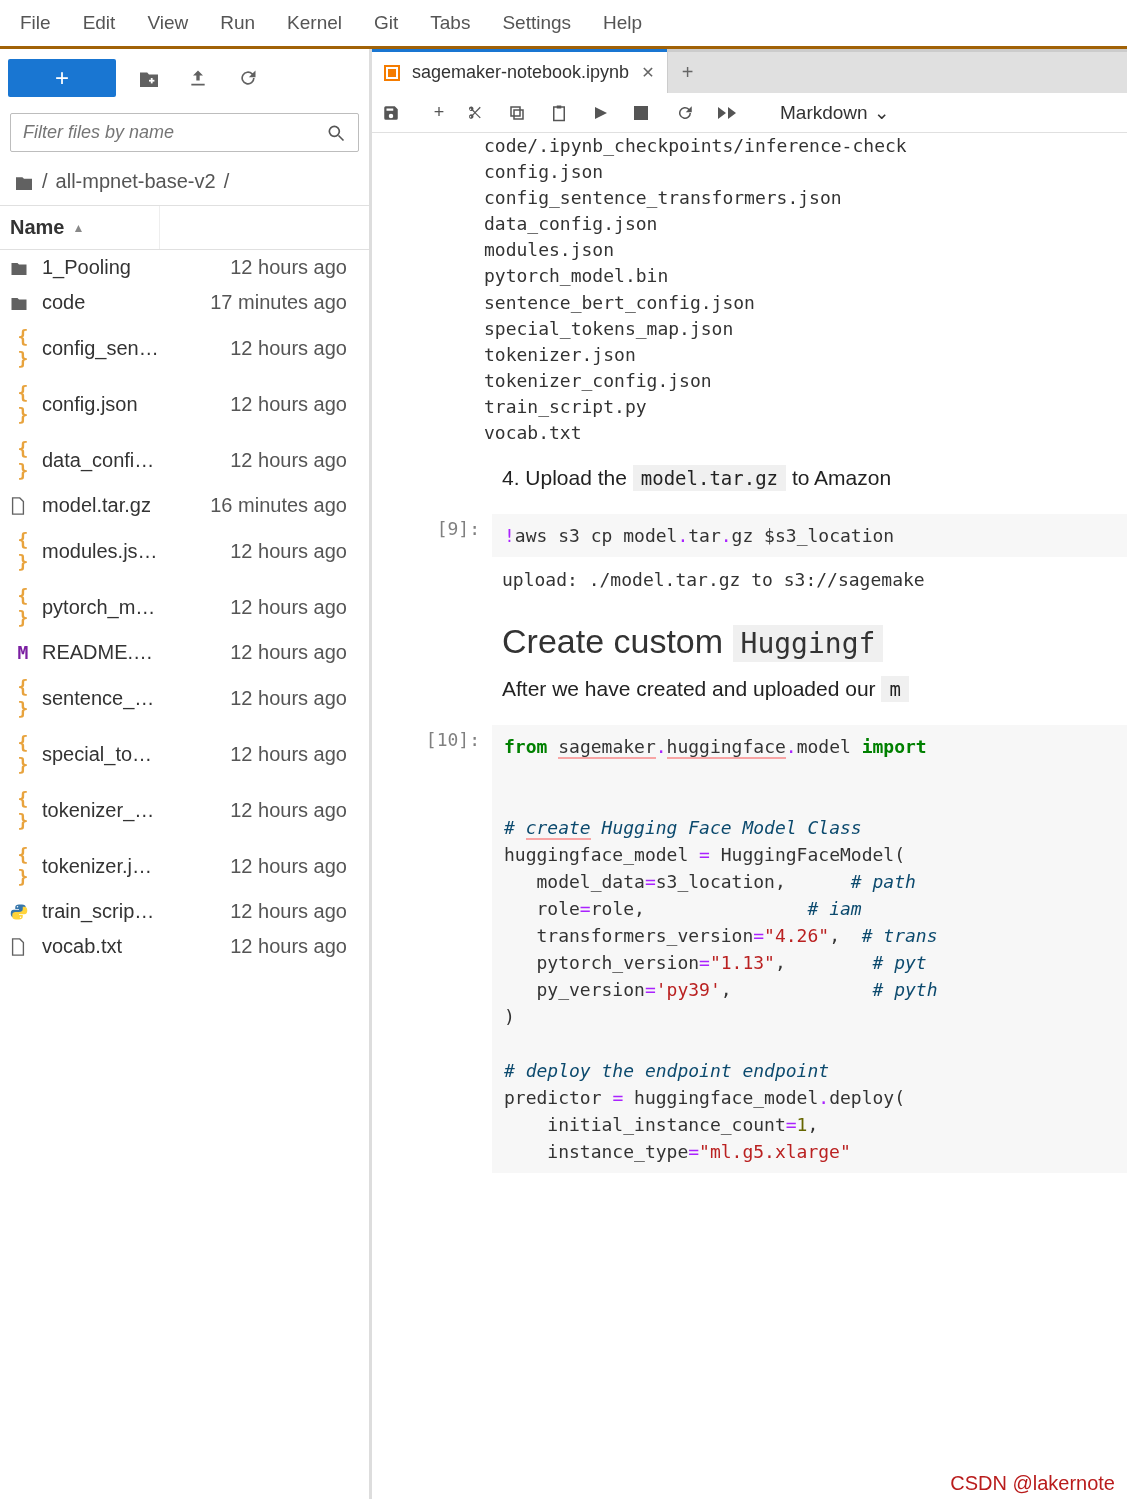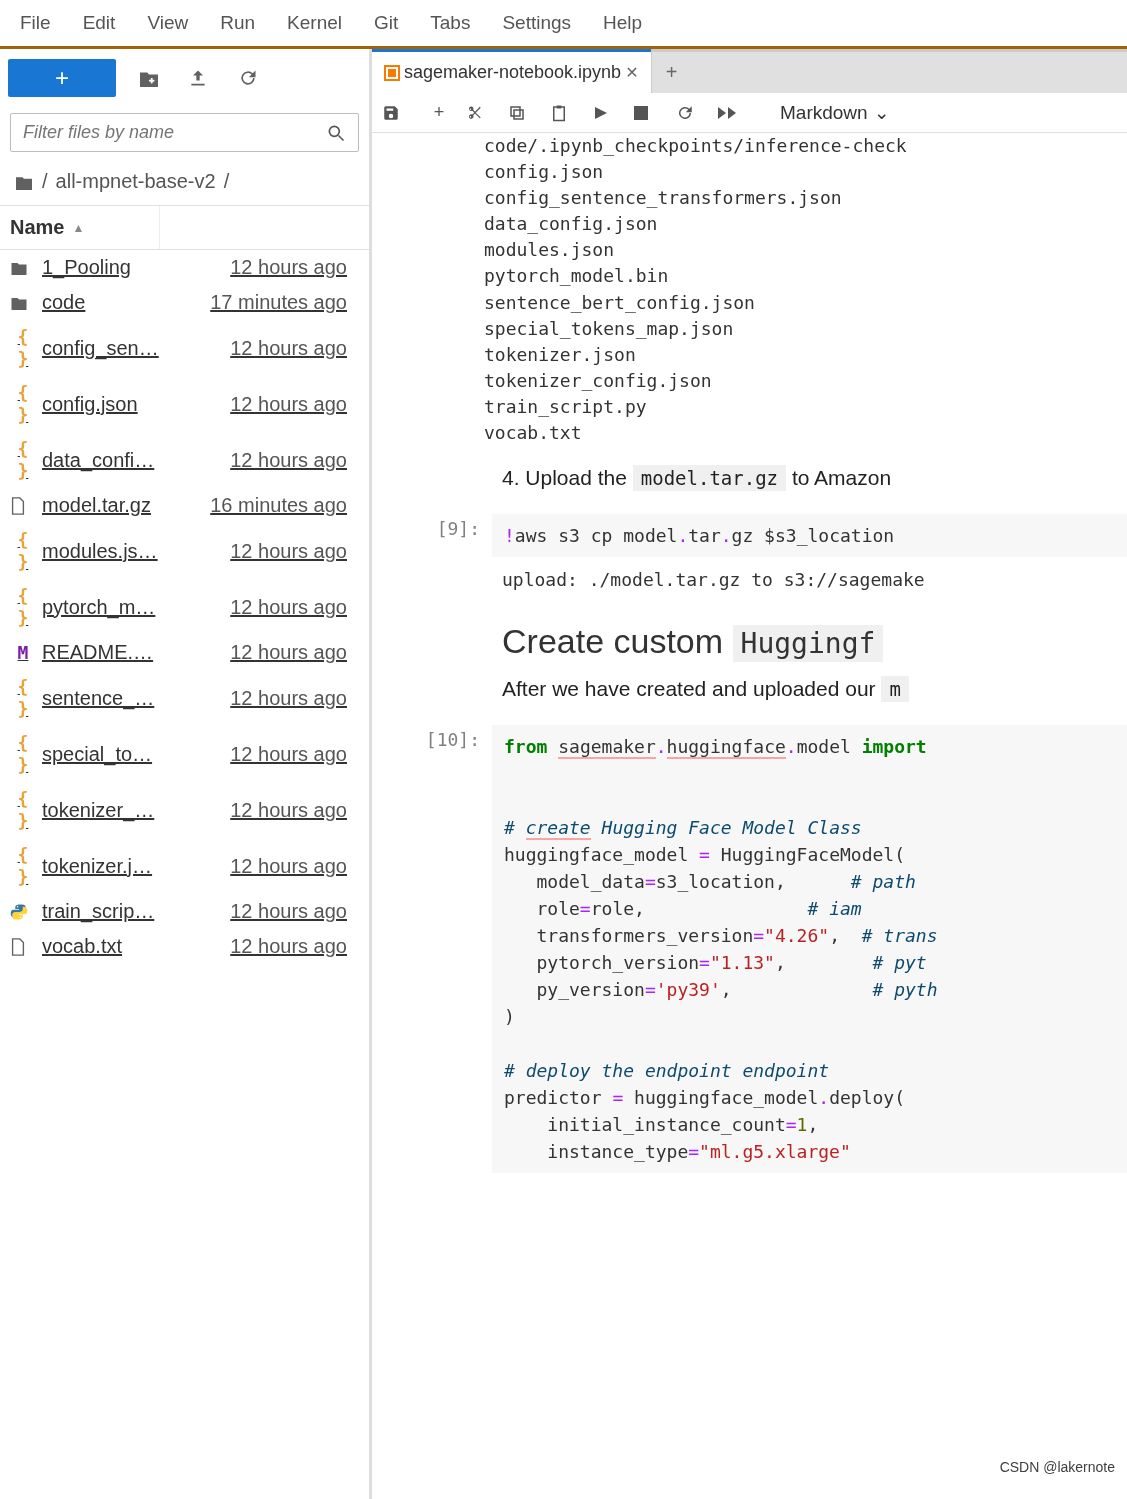--- a/index.html
+++ b/index.html
@@ -26,31 +26,31 @@
 .breadcrumb .folder-ico { font-size: 20px; }
 .breadcrumb .crumb { cursor: pointer; }
 
 .file-header { display: flex; border-top: 1px solid #e0e0e0; border-bottom: 1px solid #e0e0e0; font-size: 20px; }
 .file-header .col { padding: 10px 10px; }
 .file-header .name-col { font-weight: 700; flex: 0 0 160px; border-right: 1px solid #eee; display:flex; align-items:center; gap:8px; }
 .file-header .sort-arrow { font-size: 12px; color: #888; }
 .file-header .mod-col { flex: 1; text-align: right; padding-right: 16px; color: #444; }
 
 .file-list { flex: 1; overflow-y: auto; }
-.file-row { display: flex; align-items: center; padding: 6px 10px; font-size: 20px; cursor: pointer; text-decoration: underline; }
+.file-row { display: flex; align-items: center; padding: 6px 10px; font-size: 20px; cursor: pointer; }
 .file-row .fico { width: 26px; text-align: center; margin-right: 6px; font-size: 18px; }
 .file-row .fname { flex: 0 0 134px; white-space: nowrap; overflow: hidden; text-overflow: ellipsis; color: #333; }
 .file-row .fmod { flex: 1; text-align: right; color: #555; padding-right: 12px; }
 .ico-json { color: #e8a33d; font-family: monospace; font-weight: bold; }
 .ico-md { color: #7b1fa2; font-weight: bold; font-family: monospace; }
 
 
 .notebook { flex: 1; display: flex; flex-direction: column; background: #f5f5f5; overflow:hidden; }
 .tabbar { display: flex; align-items: center; background: #e0e0e0; height: 44px; border-top: 3px solid #ccc; position:relative;}
-.tab { display: flex; align-items: center; background: #fff; height: 100%; padding: 0 12px; gap: 4px; font-size: 18px; border-right:1px solid #ccc; position:relative;}
+.tab { display: flex; align-items: center; background: #fff; height: 100%; padding: 0 12px; gap: 12px; font-size: 18px; border-right:1px solid #ccc; position:relative;}
 .tab::before { content:""; position:absolute; top:-3px; left:0; right:0; height:3px; background:#1976d2;}
 .tab .nb-ico { color: #f57c00; font-size: 16px; }
 .tab .close { color: #666; font-size: 16px; cursor: pointer; }
 .newtab { width: 40px; display:flex; align-items:center; justify-content:center; color:#666; font-size:20px; cursor:pointer; }
 
 .nb-toolbar { display: flex; align-items: center; background: #fff; padding: 8px 10px; gap: 12px; border-bottom: 1px solid #e0e0e0; }
 .nb-toolbar .nbt-icon { color: #555; font-size: 18px; width: 30px; text-align: center; cursor: pointer; }
 .nb-toolbar .celltype { margin-left: 20px; font-size: 19px; color: #333; display:flex; align-items:center; gap:6px; cursor:pointer;}
 
 .nb-content { flex: 1; overflow: auto; background: #fff; padding: 0 0 40px 0; font-size: 19px; }
@@ -64,21 +64,21 @@
 .prompt { width: 120px; text-align: right; padding-right: 12px; color: #808080; font-family: monospace; font-size: 18px; padding-top: 4px;}
 .code-area { flex: 1; background: #f7f7f7; padding: 8px 12px; font-family: "Menlo","Consolas",monospace; font-size: 18px; white-space: pre; line-height: 1.5; overflow-x:hidden; }
 
 .cm-op { color: #aa22ff; }
 .cm-kw { color: #008000; font-weight: bold; }
 .cm-str { color: #ba2121; }
 .cm-num { color: #666600; }
 .cm-cmt { color: #0c4a6e; font-style: italic; }
 .cm-underline { border-bottom: 2px solid #f8a5a5; }
 .output-text { padding-left: 130px; font-family: monospace; font-size:18px; padding-top:8px; padding-bottom:8px;}
-.watermark { position: fixed; bottom: 24px; right: 12px; color: #404040; font-size: 14px;}
+.watermark { position: fixed; bottom: 4px; right: 12px; color: #b91c1c; font-size: 20px;}
 
 svg { display:block; }
 </style>
 </head>
 <body>
 
 <div class="app">
 
   <div class="menubar">
     <div class="menu-item">File</div>

